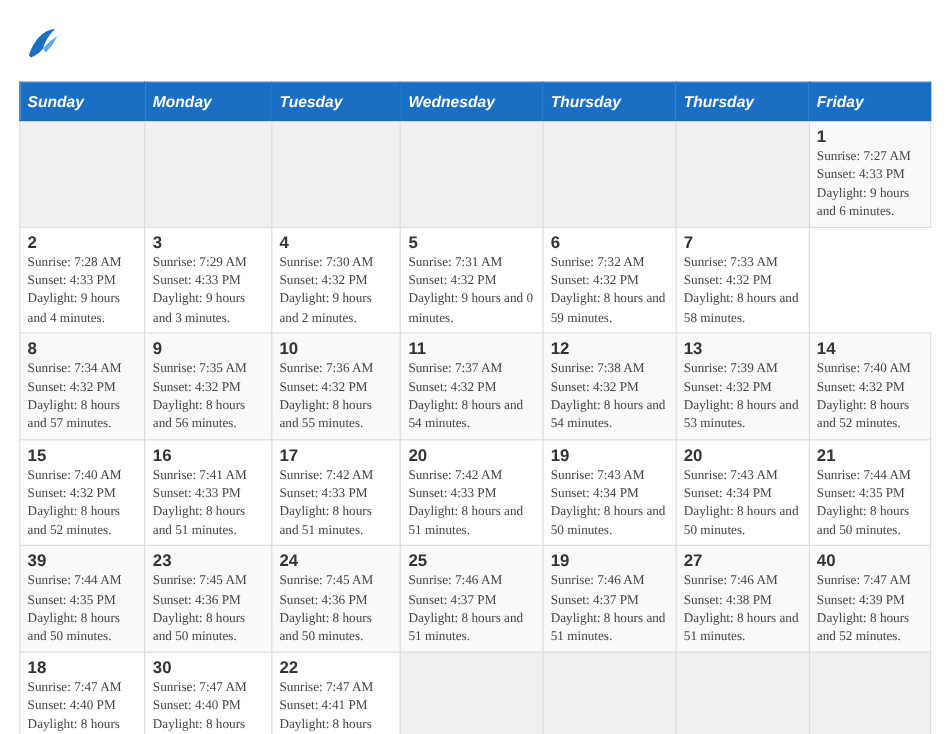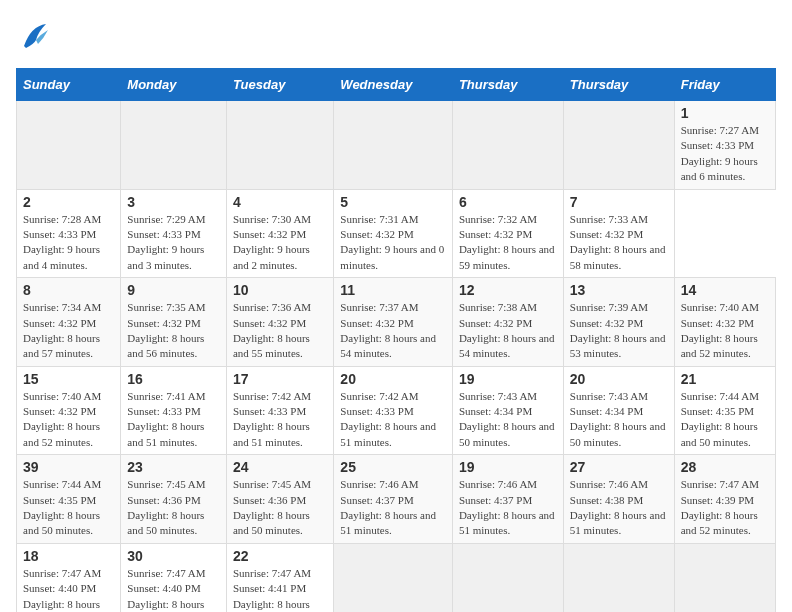--- a/index.html
+++ b/index.html
@@ -165,21 +165,21 @@
         <td><span class="day-number">20</span><span class="day-info">Sunrise: 7:43 AM<br>Sunset: 4:34 PM<br>Daylight: 8 hours and 50 minutes.</span></td>
         <td><span class="day-number">21</span><span class="day-info">Sunrise: 7:44 AM<br>Sunset: 4:35 PM<br>Daylight: 8 hours and 50 minutes.</span></td>
       </tr>
       <tr>
         <td><span class="day-number">39</span><span class="day-info">Sunrise: 7:44 AM<br>Sunset: 4:35 PM<br>Daylight: 8 hours and 50 minutes.</span></td>
         <td><span class="day-number">23</span><span class="day-info">Sunrise: 7:45 AM<br>Sunset: 4:36 PM<br>Daylight: 8 hours and 50 minutes.</span></td>
         <td><span class="day-number">24</span><span class="day-info">Sunrise: 7:45 AM<br>Sunset: 4:36 PM<br>Daylight: 8 hours and 50 minutes.</span></td>
         <td><span class="day-number">25</span><span class="day-info">Sunrise: 7:46 AM<br>Sunset: 4:37 PM<br>Daylight: 8 hours and 51 minutes.</span></td>
         <td><span class="day-number">19</span><span class="day-info">Sunrise: 7:46 AM<br>Sunset: 4:37 PM<br>Daylight: 8 hours and 51 minutes.</span></td>
         <td><span class="day-number">27</span><span class="day-info">Sunrise: 7:46 AM<br>Sunset: 4:38 PM<br>Daylight: 8 hours and 51 minutes.</span></td>
-        <td><span class="day-number">28</span><span class="day-info">Sunrise: 7:47 AM<br>Sunset: 4:39 PM<br>Daylight: 8 hours and 52 minutes.</span></td>
+        <td><span class="day-number">40</span><span class="day-info">Sunrise: 7:47 AM<br>Sunset: 4:39 PM<br>Daylight: 8 hours and 52 minutes.</span></td>
       </tr>
       <tr>
         <td><span class="day-number">18</span><span class="day-info">Sunrise: 7:47 AM<br>Sunset: 4:40 PM<br>Daylight: 8 hours and 52 minutes.</span></td>
         <td><span class="day-number">30</span><span class="day-info">Sunrise: 7:47 AM<br>Sunset: 4:40 PM<br>Daylight: 8 hours and 53 minutes.</span></td>
         <td><span class="day-number">22</span><span class="day-info">Sunrise: 7:47 AM<br>Sunset: 4:41 PM<br>Daylight: 8 hours and 54 minutes.</span></td>
         <td class="empty-cell">&nbsp;</td>
         <td class="empty-cell">&nbsp;</td>
         <td class="empty-cell">&nbsp;</td>
         <td class="empty-cell">&nbsp;</td>
       </tr>

